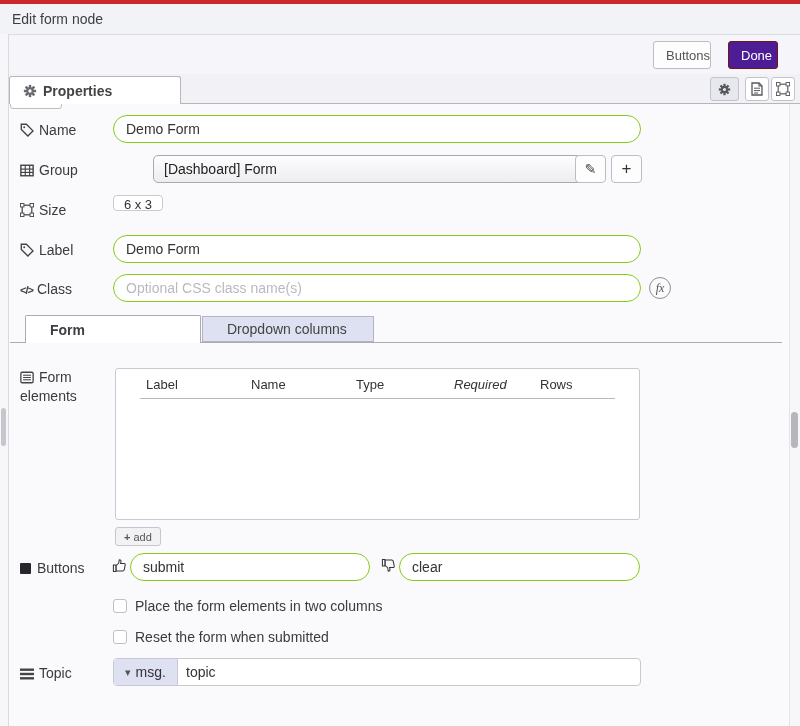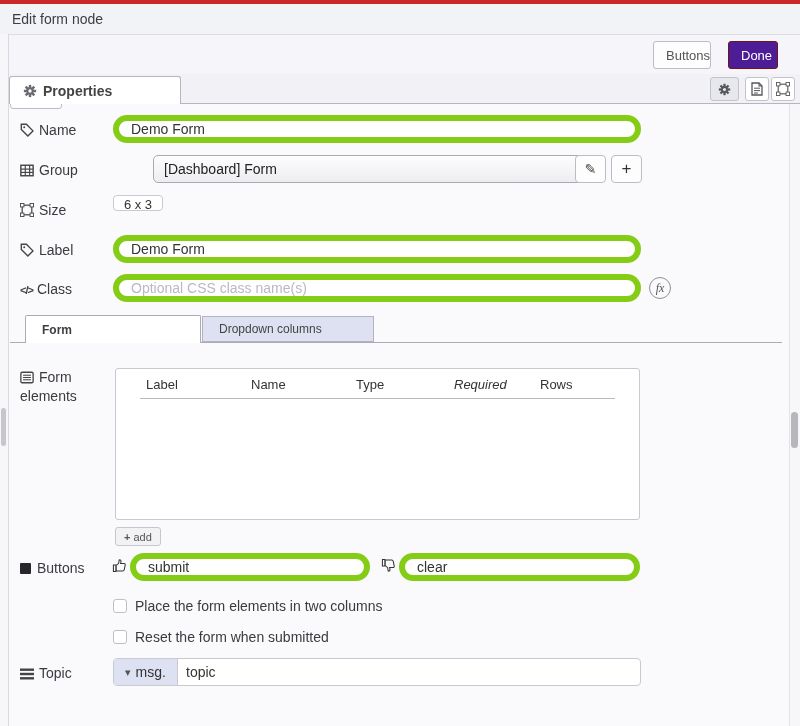--- a/index.html
+++ b/index.html
@@ -39,21 +39,21 @@
   #ibtn-gear .hole{fill:#e7e7ee;}
   
   .lstrip{position:absolute;left:0;top:34px;width:9px;height:692px;background:#f7f7fa;
           border-right:1px solid #d9d9e0;z-index:5;}
   .lgrip{position:absolute;left:1px;top:374px;width:5px;height:38px;background:#c6c6cc;border-radius:3px;}
   .sbar{position:absolute;left:789px;top:104px;width:11px;height:622px;background:#f7f7fa;border-left:1px solid #e3e3e9;}
   .sthumb{position:absolute;left:1px;top:308px;width:7px;height:36px;background:#b6b6bc;border-radius:4px;}
   
   .flabel{position:absolute;left:20px;width:88px;font-size:14px;color:#3a3a40;line-height:19px;}
   .flabel svg{vertical-align:-2px;margin-right:5px;}
-  .ti{position:absolute;height:28px;border:6px solid #84cc16;border-radius:14px;background:#fff;
+  .ti{position:absolute;height:28px;border:1px solid #84cc16;border-radius:14px;background:#fff;
       font-family:inherit;font-size:14px;color:#333;padding:0 12px;}
   .ti::placeholder{color:#b9b9c2;}
   #name-label{top:121px;} #name-input{top:115px;left:113px;width:528px;}
   #group-label{top:161px;}
   .sel{position:absolute;top:155px;left:113px;width:452px;height:28px;border:1px solid #a9a9b2;
        border-radius:5px;background:linear-gradient(#fdfdfe,#ededf1);display:flex;align-items:center;
        padding-left:10px;font-size:14px;color:#222;cursor:pointer;margin-left:40px;}
   .arrs{position:absolute;right:8px;top:6px;}
   .arrs::before{content:"";display:block;border:3.5px solid transparent;border-bottom-color:#555;margin-bottom:2px;}
   .arrs::after{content:"";display:block;border:3.5px solid transparent;border-top-color:#555;}
@@ -65,21 +65,21 @@
             font-family:inherit;font-size:13px;color:#333;position:absolute;cursor:pointer;}
   #label-label{top:241px;} #label-input{top:235px;left:113px;width:528px;}
   #class-label{top:280px;font-size:14px;}
   .codeglyph{font-size:11px;font-weight:bold;color:#444;letter-spacing:-1px;margin-right:4px;}
   #class-input{top:274px;left:113px;width:528px;}
   #fx-btn{position:absolute;top:277px;left:649px;width:22px;height:22px;border:1px solid #8f8f98;border-radius:50%;
           background:transparent;font-family:"Liberation Serif","DejaVu Serif",serif;font-style:italic;
           font-size:12px;color:#555;display:flex;align-items:center;justify-content:center;cursor:pointer;padding:0;}
   
   .sectline{position:absolute;top:342px;left:10px;width:772px;height:1px;background:#aaabb4;}
-  .stab{position:absolute;display:flex;align-items:center;padding-left:16px;font-size:12px;cursor:pointer;}
+  .stab{position:absolute;display:flex;align-items:center;padding-left:24px;font-size:14px;cursor:pointer;}
   #stab-form{top:315px;left:25px;width:176px;height:28px;background:#fff;border:1px solid #aaabb4;border-bottom:none;
              border-radius:2px 2px 0 0;font-weight:bold;color:#3d3d44;z-index:2;}
   #stab-dd{top:316px;left:202px;width:172px;height:26px;background:#dde1f1;border:1px solid #b3b4bf;
            color:#444;z-index:1;}
   
   #fe-label{top:368px;}
   .fetable{position:absolute;top:368px;left:115px;width:525px;height:152px;background:#fff;
            border:1px solid #c9c9d1;border-radius:3px;}
   .fehead{margin:8px 24px 0 24px;display:flex;border-bottom:1px solid #b9b9bf;padding:0 0 6px 6px;
           font-size:13px;color:#333;}

